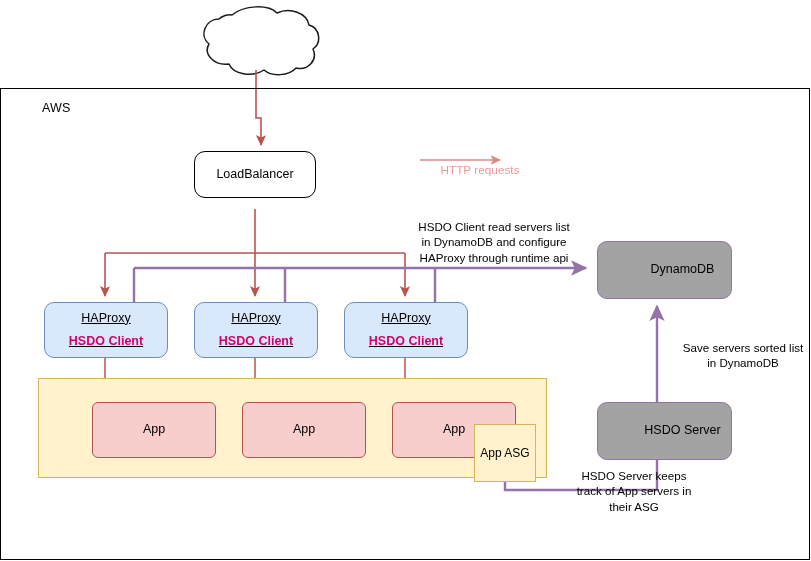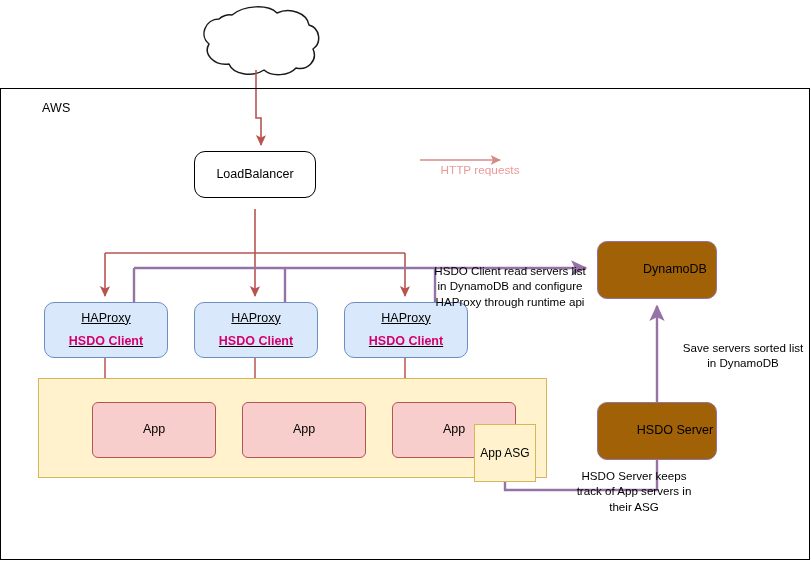--- a/index.html
+++ b/index.html
@@ -129,46 +129,45 @@
     width: 62px;
     height: 58px;
     border: 1.3px solid #d6b656;
     background: #fff2cc;
     font-size: 12px;
     color: #000000;
   }
 
   
   .purple-node {
-    width: 120px;
+    width: 135px;
     height: 58px;
     border: 1.4px solid #9673a6;
     border-radius: 10px;
-    background: #a16207;
+    background: #a3a3a3;
     font-size: 12.5px;
     color: #000000;
     padding-left: 36px;
   }
   .dynamodb { left: 597px; top: 241px; }
   .hsdo-server { left: 597px; top: 402px; }
 
   
   .annot {
     position: absolute;
     font-size: 11.6px;
     color: #000000;
     text-align: center;
     line-height: 1.32;
     white-space: pre-line;
   }
   .annot-client {
-    left: 412px;
+    left: 396px;
     top: 219px;
     width: 196px;
-    margin-top: 44px;
   }
   .annot-save {
     left: 676px;
     top: 340px;
     width: 134px;
     text-align: center;
   }
   .annot-keeps {
     left: 534px;
     top: 468px;

